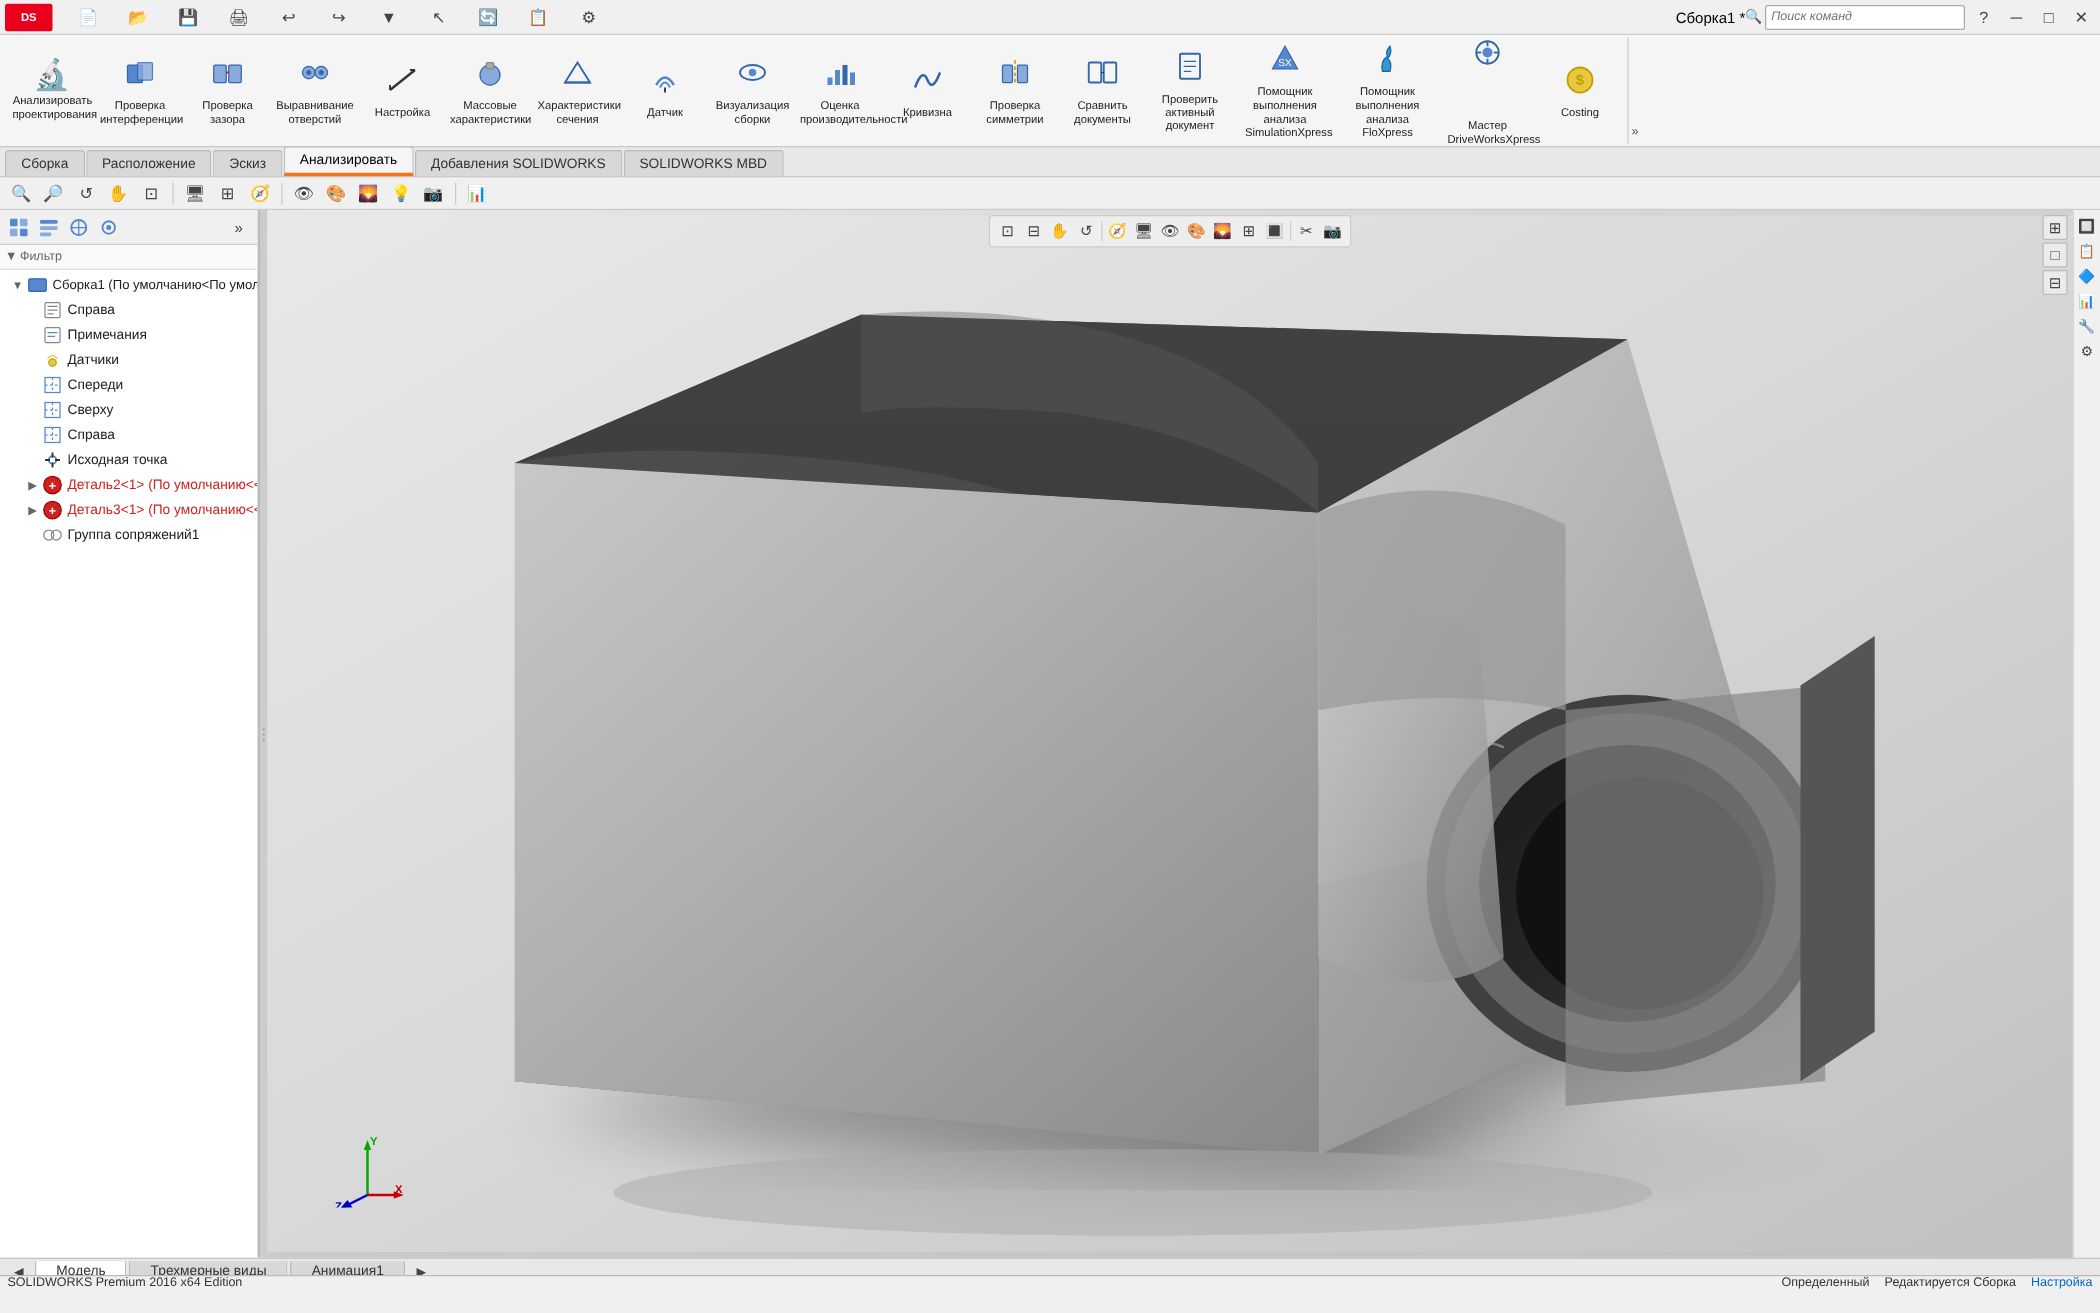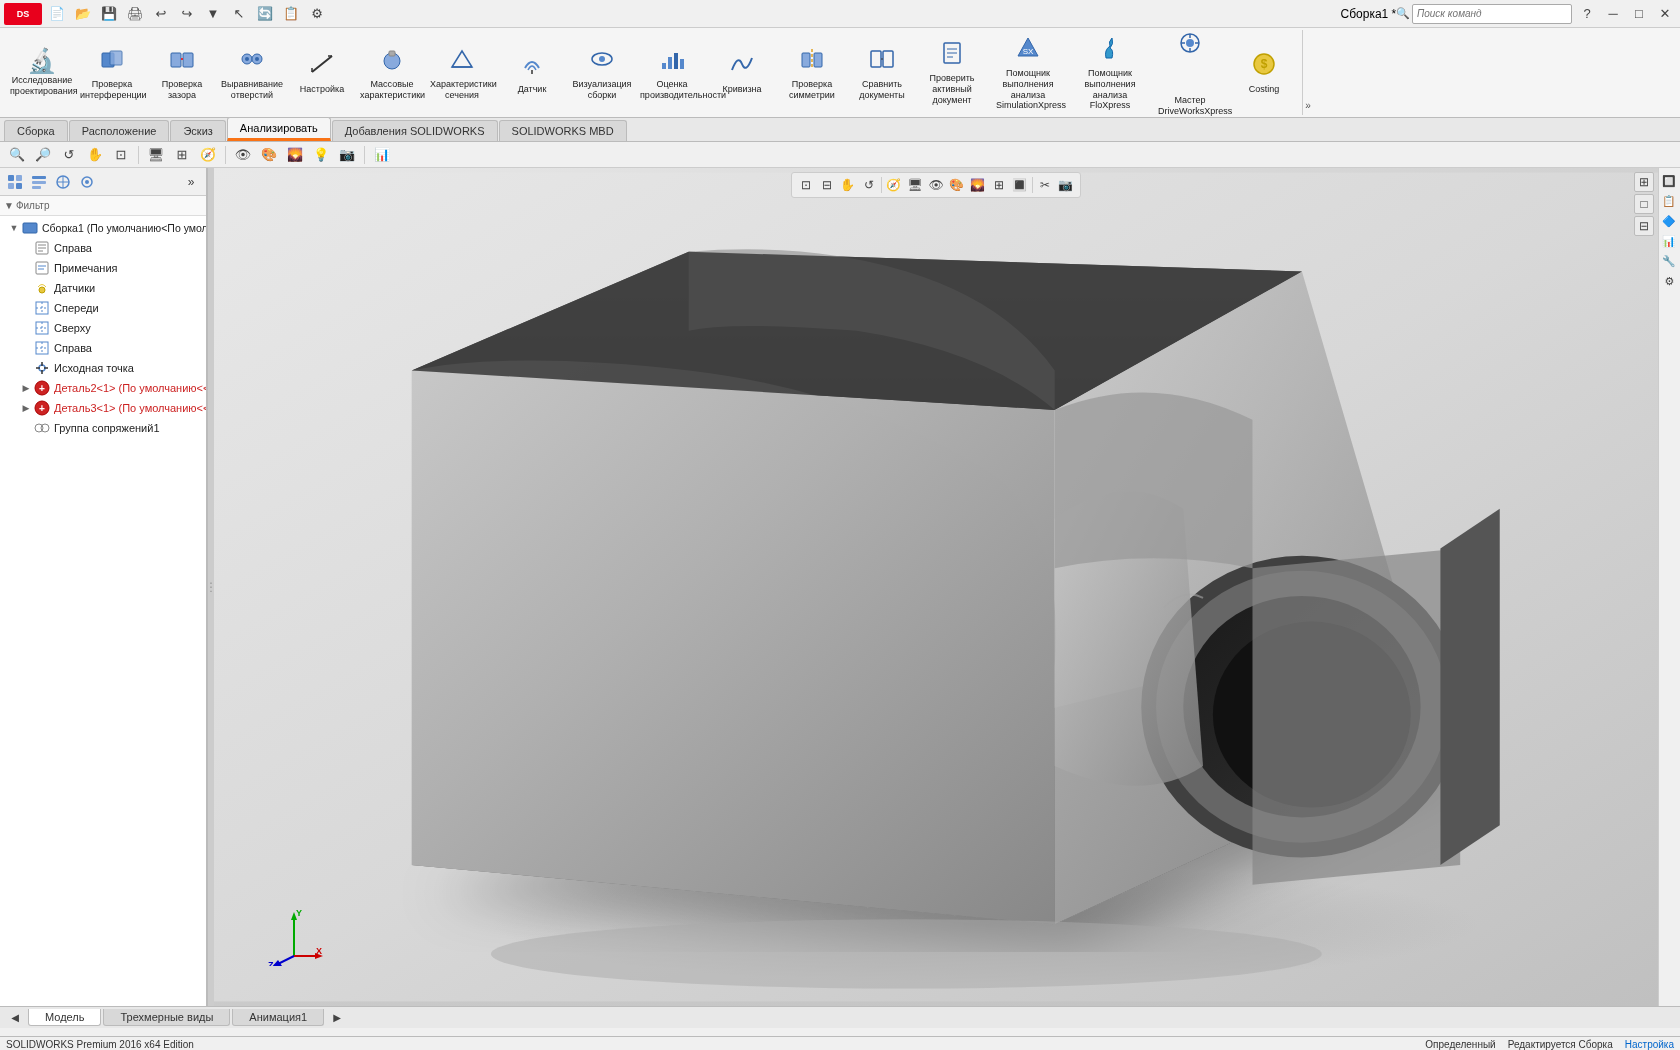--- a/index.html
+++ b/index.html
@@ -3,21 +3,21 @@
   <meta charset="utf-8">
   <style>
     * { margin: 0; padding: 0; box-sizing: border-box; }
     body { width: 1680px; height: 1050px; overflow: hidden; font-family: 'Segoe UI', Arial, sans-serif; font-size: 11px; background: #f0f0f0; }
 
     
     #titlebar {
       height: 28px; background: #f0f0f0; display: flex; align-items: center;
       border-bottom: 1px solid #ccc; padding: 0 4px; justify-content: space-between;
     }
-    #titlebar .left { display: flex; align-items: center; gap: 4px; }
+    #titlebar .left { display: flex; align-items: center; gap: 18px; }
     #titlebar .title { flex: 1; text-align: right; font-size: 12px; }
 
     
     .sw-logo { width: 38px; height: 22px; background: #e8001c; border-radius: 2px; display: flex; align-items: center; justify-content: center; color: white; font-weight: bold; font-size: 9px; }
 
     
     #toolbar {
       height: 90px; background: #f5f5f5; border-bottom: 1px solid #bbb;
       display: flex; align-items: stretch; padding: 2px 4px;
     }
@@ -104,22 +104,22 @@
       width: 18px; height: 18px; display: flex; align-items: center; justify-content: center;
       cursor: pointer; border: 1px solid transparent; border-radius: 2px; font-size: 11px; color: #444;
     }
 
     
     #splitter { width: 6px; background: #ccc; cursor: col-resize; display: flex; align-items: center; justify-content: center; }
     #splitter::after { content: '⋮'; color: #999; font-size: 12px; }
 
     
     #statusbar {
-      height: 14px; background: #f0f0f0; border-top: 1px solid #bbb;
-      display: flex; align-items: flex-end; padding: 0 6px; font-size: 10px; color: #333;
+      height: 30px; background: #f0f0f0; border-top: 1px solid #bbb;
+      display: flex; align-items: flex-start; padding: 0 6px; font-size: 10px; color: #333;
       justify-content: space-between; position: absolute; bottom: 0; left: 0; right: 0;
     }
     #statusbar .left { display: flex; align-items: center; gap: 8px; }
     #statusbar .right { display: flex; align-items: center; gap: 12px; }
 
     
     #bottom-tabbar {
       height: 22px; background: #e8e8e8; border-top: 1px solid #bbb;
       display: flex; align-items: center; padding: 0 4px; gap: 1px;
     }
@@ -184,21 +184,21 @@
     <span class="sec-btn">─</span>
     <span class="sec-btn">□</span>
     <span class="sec-btn">✕</span>
   </div>
 </div>
 
 <div id="toolbar">
   <div class="toolbar-group">
     <div class="toolbar-btn">
       <div class="toolbar-icon">🔬</div>
-      <div class="toolbar-btn-label">Исследование
+      <div class="toolbar-btn-label">Анализировать
 проектирования</div>
     </div>
     <div class="toolbar-btn">
       <div class="toolbar-icon">
         <svg width="28" height="28" viewBox="0 0 28 28">
             <rect x="4" y="8" width="12" height="14" rx="1" fill="#5588cc" stroke="#3366aa" stroke-width="1"></rect>
             <rect x="12" y="6" width="12" height="14" rx="1" fill="#88aadd" stroke="#3366aa" stroke-width="1" opacity="0.8"></rect>
           </svg>
       </div>
       <div class="toolbar-btn-label">Проверка<br>интерференции</div>

